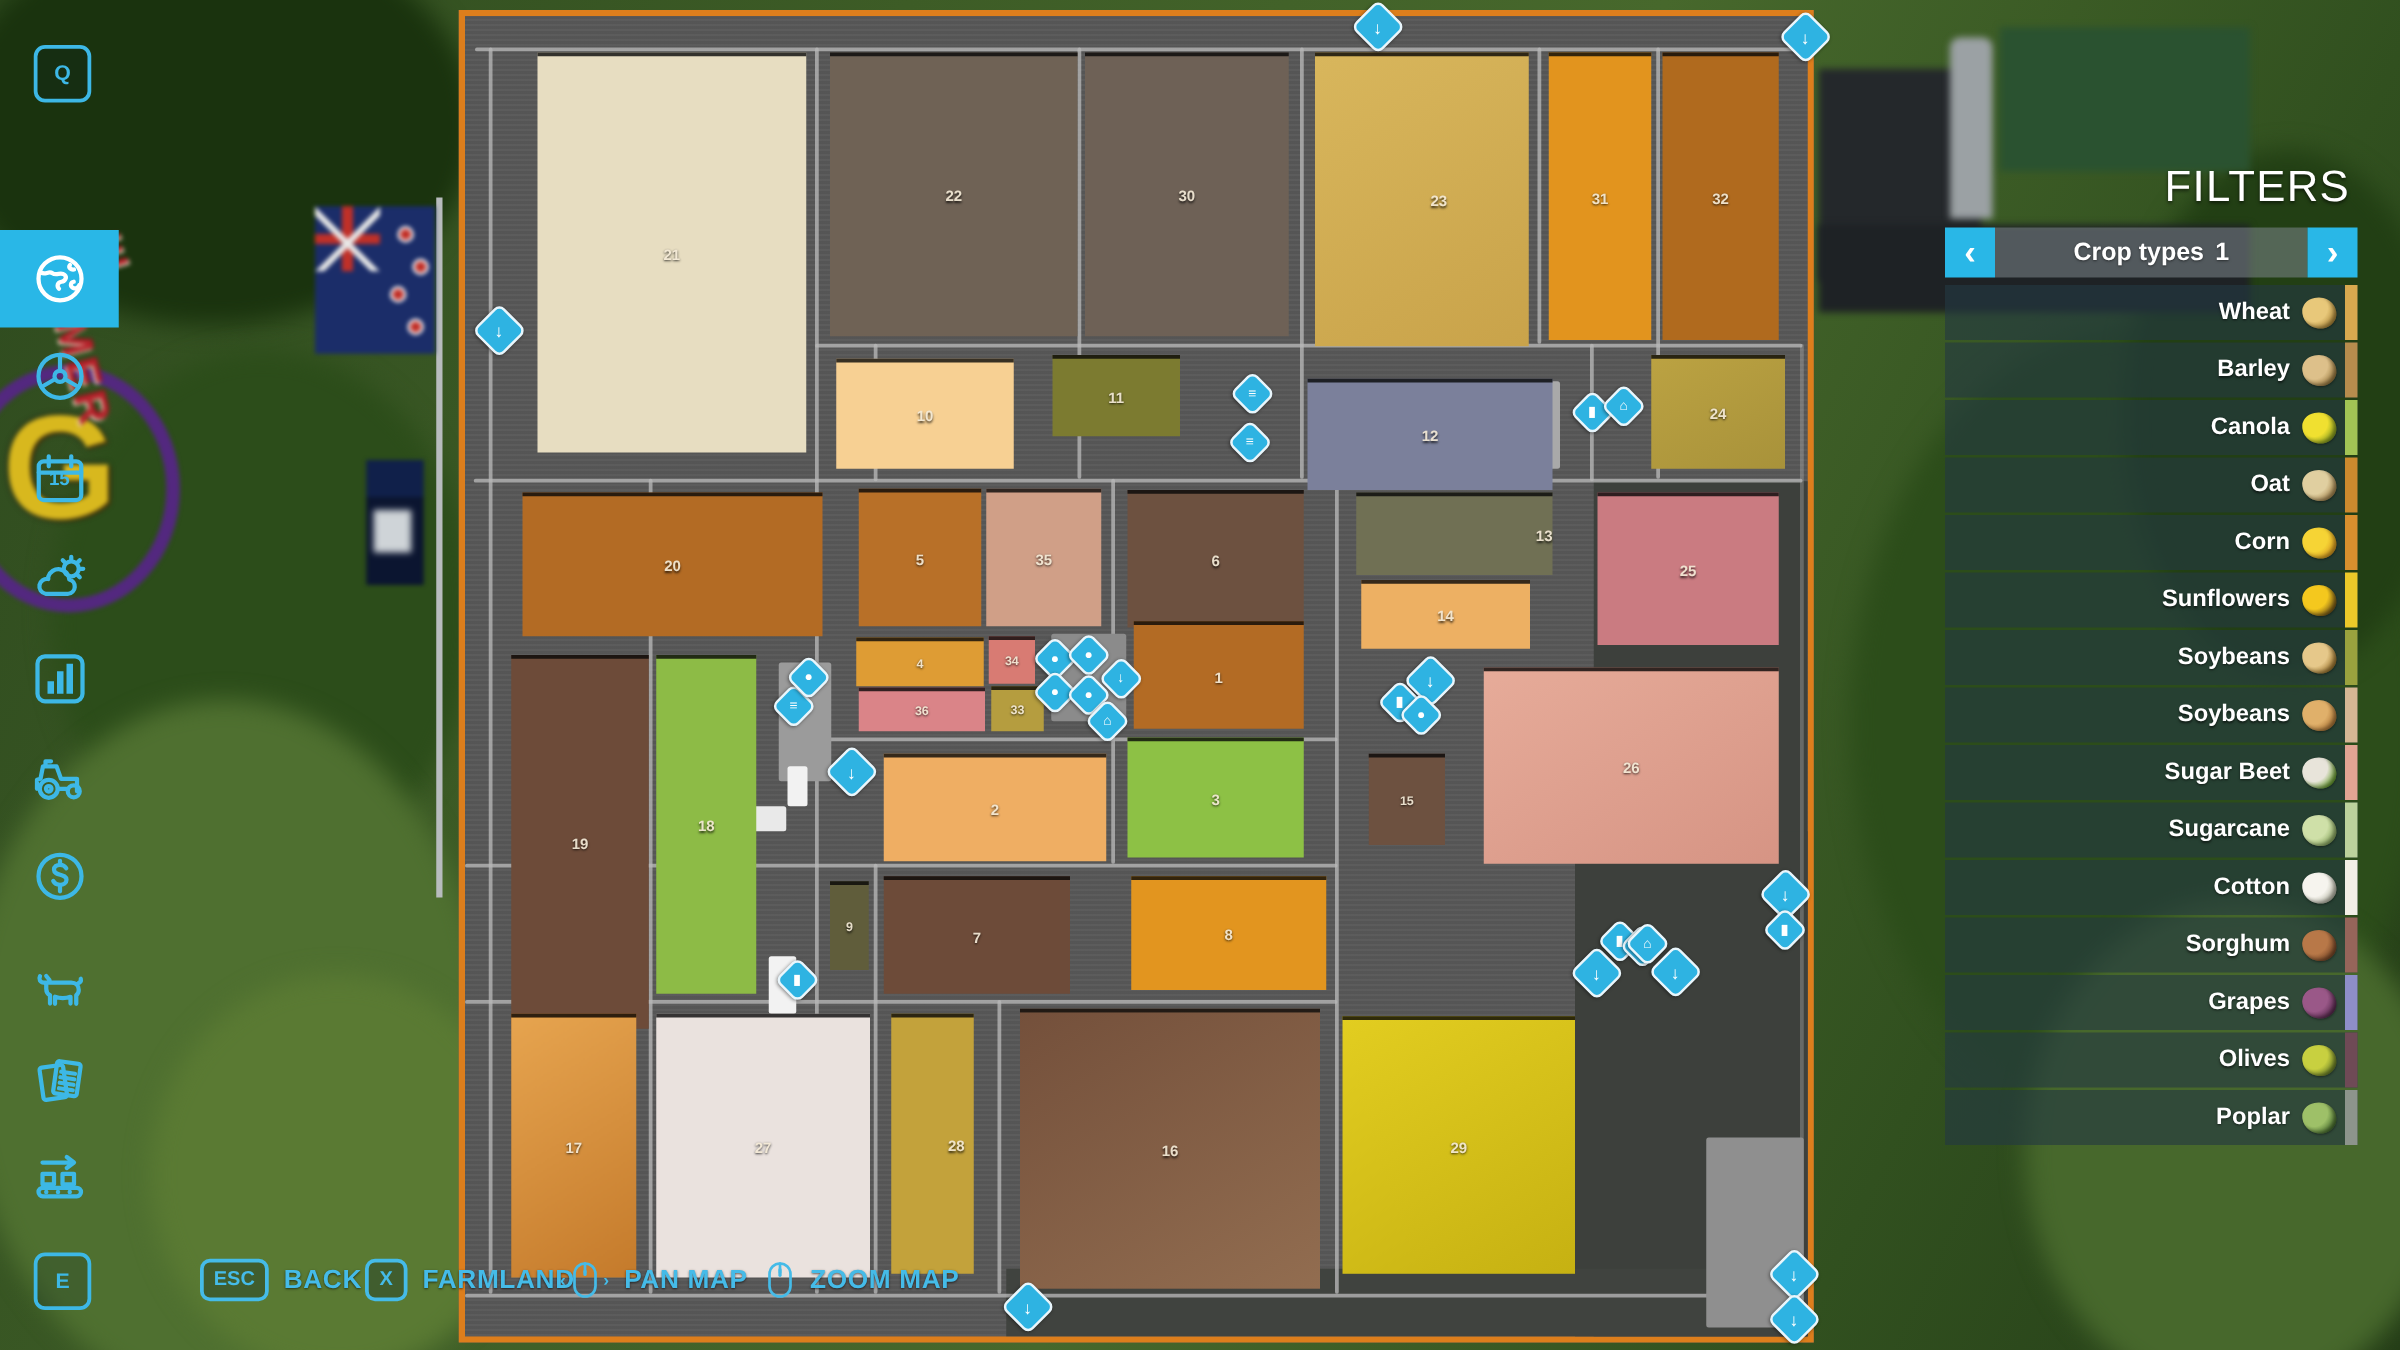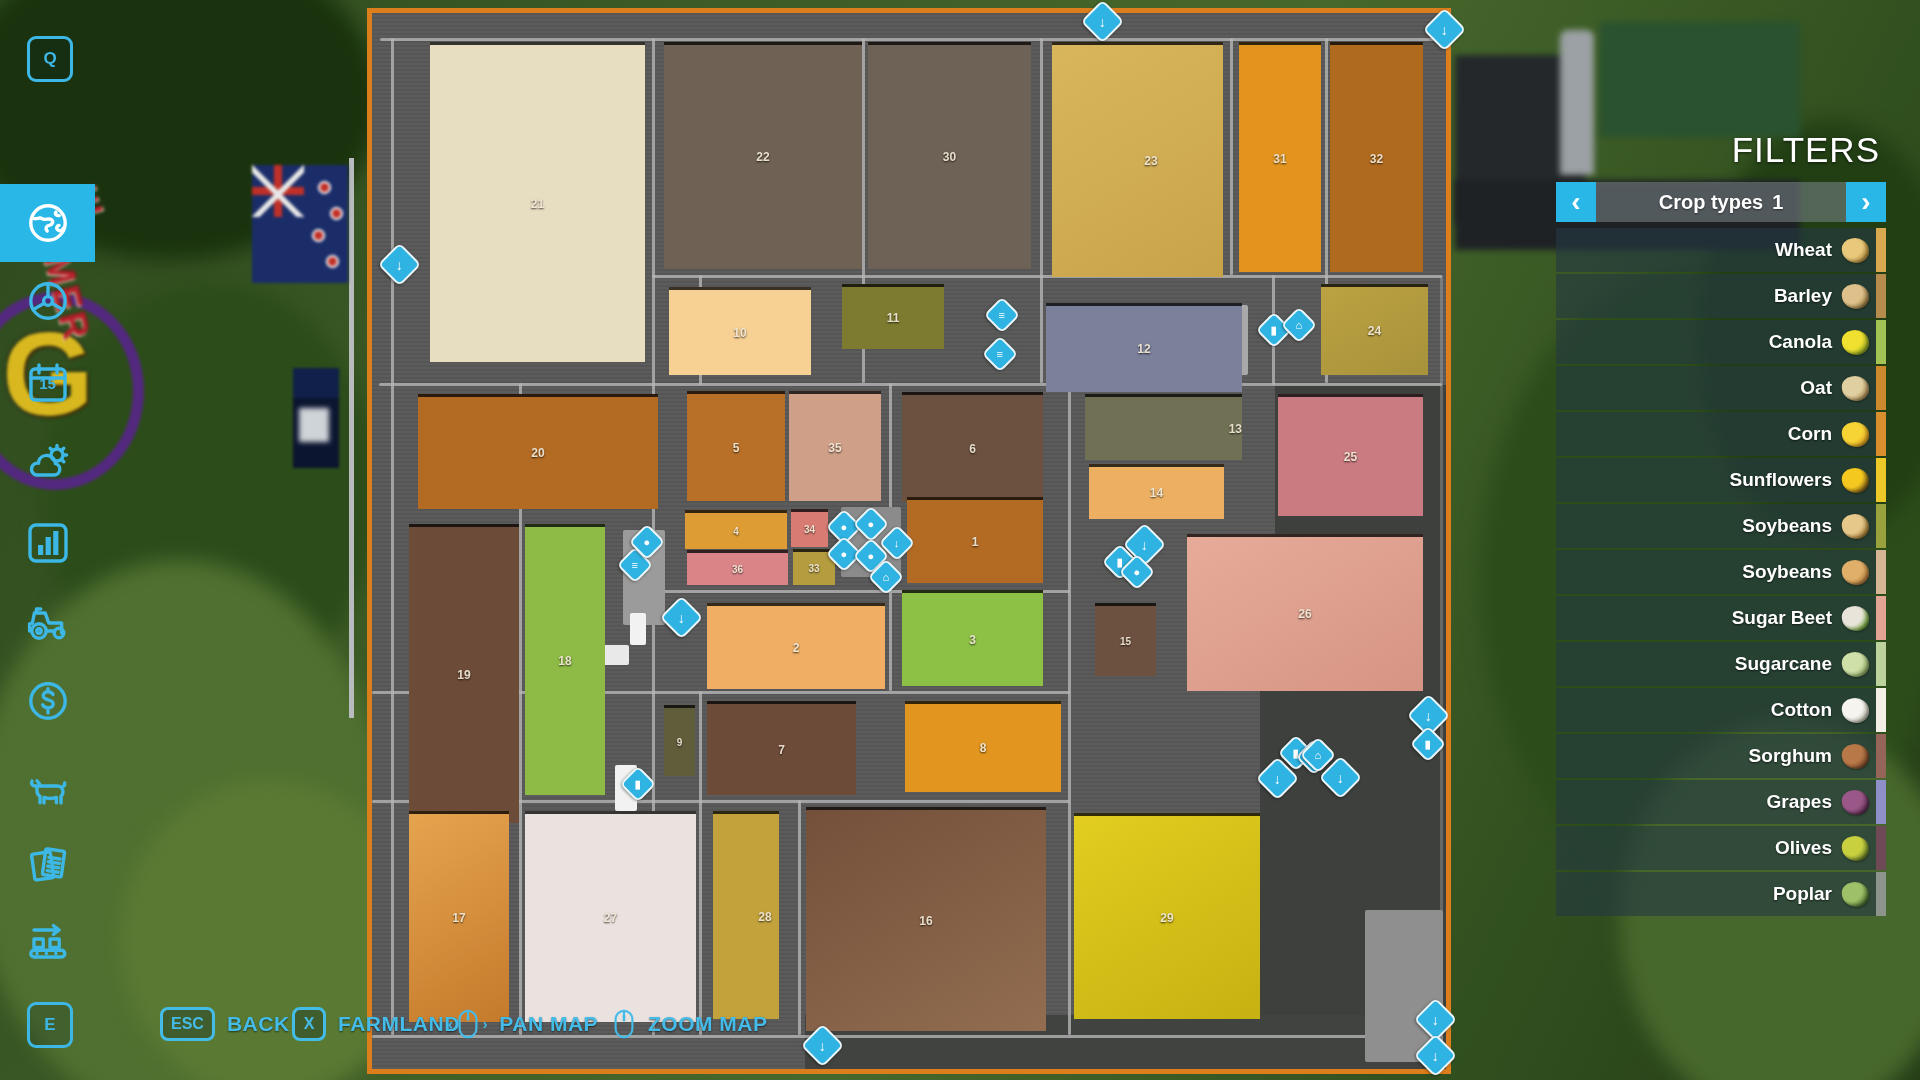--- a/index.html
+++ b/index.html
@@ -247,21 +247,21 @@
         </div>
         <div class="field" style="left: 37px; top: 798px; width: 100px; height: 211px; background: linear-gradient(150deg, rgb(230, 164, 79), rgb(196, 122, 43));">
           <span class="fnum">17</span>
         </div>
         <div class="field" style="left: 153px; top: 798px; width: 171px; height: 211px; background: rgb(234, 226, 222);">
           <span class="fnum">27</span>
         </div>
         <div class="field" style="left: 341px; top: 798px; width: 66px; height: 208px; background: rgb(195, 162, 59); padding-left: 38px;">
           <span class="fnum">28</span>
         </div>
-        <div class="field" style="left: 434px; top: 794px; width: 240px; height: 224px; background: linear-gradient(150deg, rgb(116, 80, 59), rgb(146, 109, 80)); text-align: center;">
+        <div class="field" style="left: 444px; top: 794px; width: 240px; height: 224px; background: linear-gradient(150deg, rgb(116, 80, 59), rgb(146, 109, 80)); text-align: center;">
           <span class="fnum">16</span>
         </div>
         <div class="field" style="left: 702px; top: 800px; width: 186px; height: 206px; background: linear-gradient(150deg, rgb(226, 205, 32), rgb(198, 177, 18));">
           <span class="fnum">29</span>
         </div>
         <div class="mk" style="left: 714.5px; top: -7.5px; width: 27px; height: 27px; transform: rotate(45deg);">
           <span>↓</span>
         </div>
         <div class="mk" style="left: 1056.5px; top: 0.5px; width: 27px; height: 27px; transform: rotate(45deg);">
           <span>↓</span>

